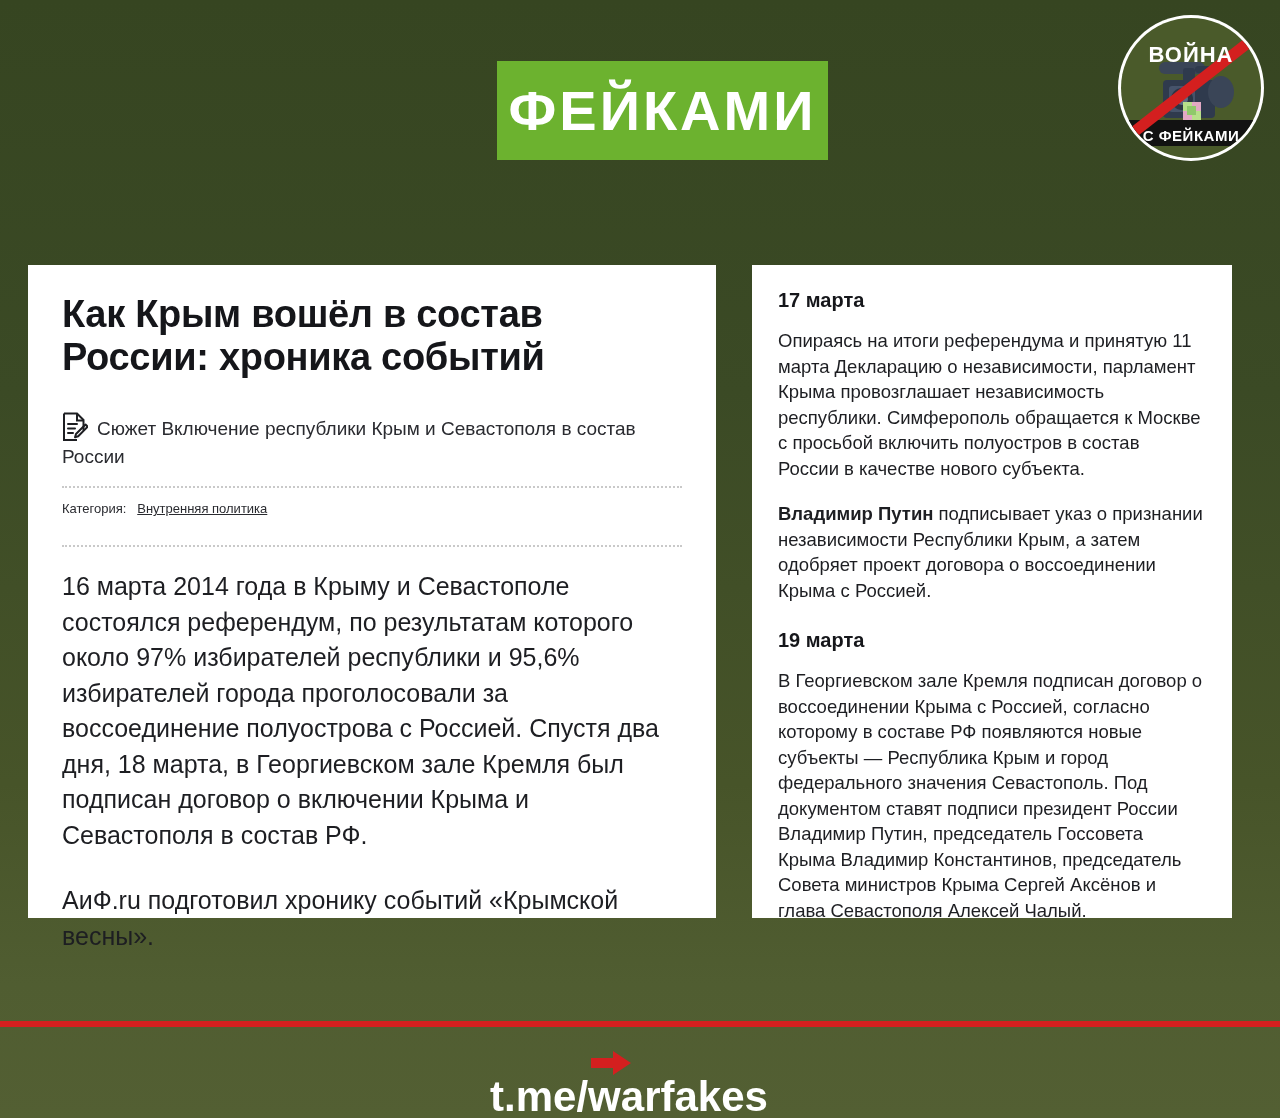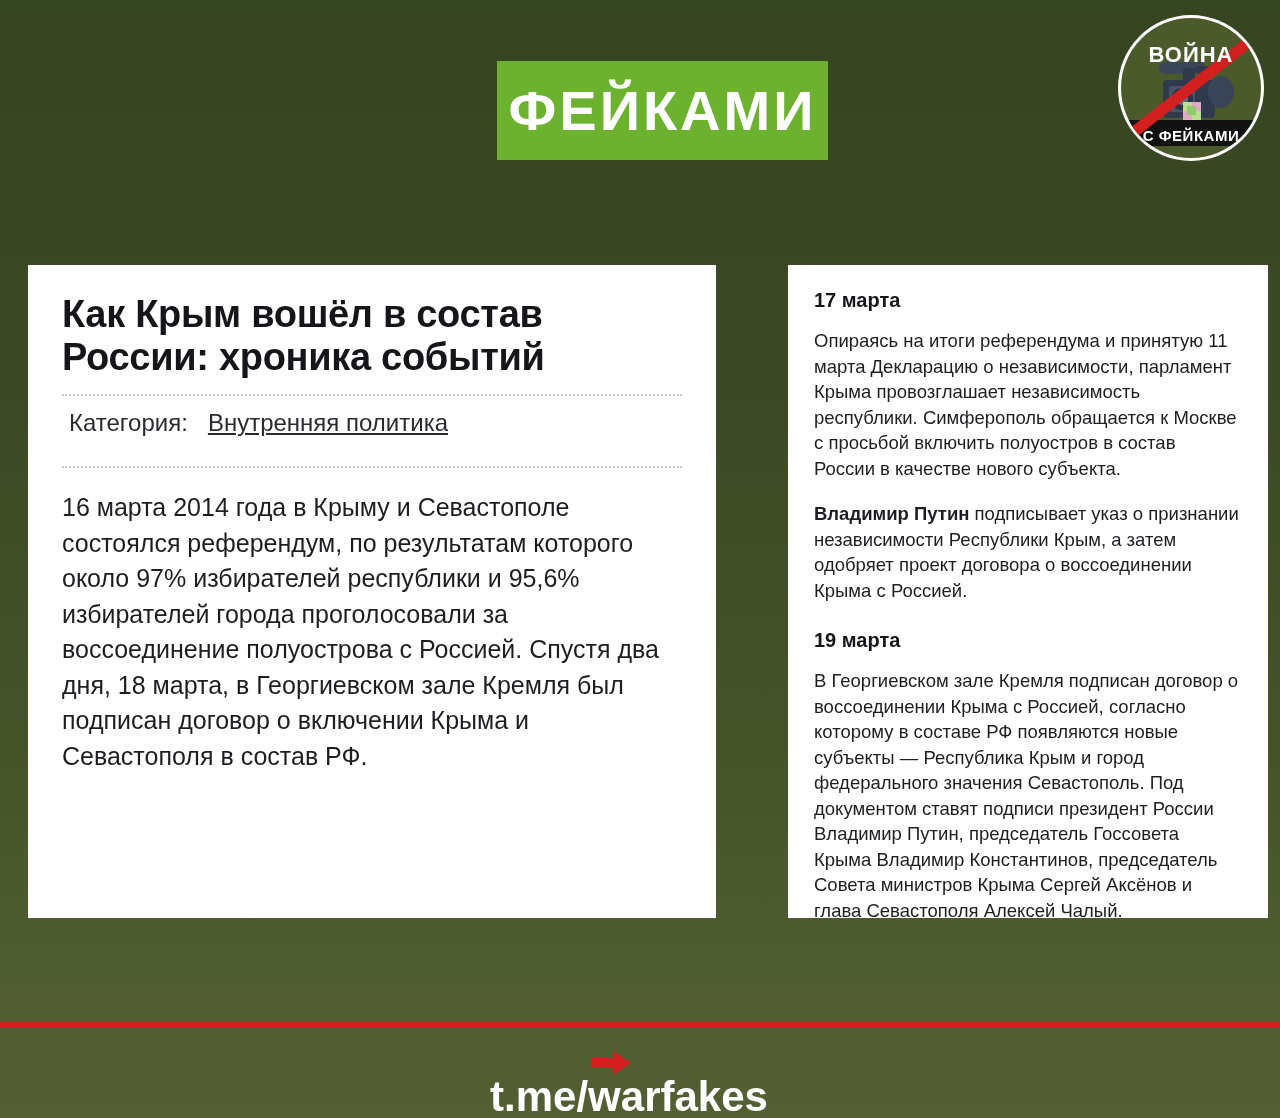--- a/index.html
+++ b/index.html
@@ -61,21 +61,21 @@
     box-sizing: border-box;
   }
   .card-left {
     left: 28px;
     top: 265px;
     width: 688px;
     height: 653px;
     padding: 28px 34px 20px 34px;
   }
   .card-right {
-    left: 788px;
+    left: 752px;
     top: 265px;
     width: 480px;
     height: 653px;
     padding: 24px 28px 18px 26px;
   }
 
   .headline {
     margin: 0;
     font-size: 38px;
     line-height: 1.12;
@@ -99,24 +99,23 @@
   }
   .doc-icon svg { display:block; }
 
   .divider {
     margin-top: 16px;
     height: 0;
     border-top: 2px dotted #c9c9c9;
   }
 
   .category-row {
-    font-size: 24px;
+    font-size: 13px;
     color: #2a2b30;
     padding: 13px 0 13px 0;
-    margin-left: 7px;
   }
   .category-link {
     text-decoration: underline;
     color: #2a2b30;
   }
 
   .body-text {
     margin-top: 22px;
     font-size: 25px;
     line-height: 1.42;
@@ -229,33 +228,45 @@
       </g>
       <text x="74" y="48" text-anchor="middle" font-family="Liberation Sans, DejaVu Sans, sans-serif" font-size="22" font-weight="bold" fill="#ffffff" letter-spacing="1">ВОЙНА</text>
       <text x="74" y="127" text-anchor="middle" font-family="Liberation Sans, DejaVu Sans, sans-serif" font-size="15" font-weight="bold" fill="#ffffff" letter-spacing="0.5">С ФЕЙКАМИ</text>
     </svg>
   </div>
 
   <div class="card card-left">
 
     <h1 class="headline">Как Крым вошёл в состав России: хроника событий</h1>
 
+    <div class="meta-row">
+      <span class="doc-icon">
+        <svg width="26" height="30" viewBox="0 0 26 30" xmlns="http://www.w3.org/2000/svg">
+          <path d="M2 1.5 h13 l6.5 6.5 v10.5" fill="none" stroke="#1d1e22" stroke-width="2"></path>
+          <path d="M2 1.5 v26.5 h13" fill="none" stroke="#1d1e22" stroke-width="2"></path>
+          <path d="M15 1.5 v7 h6.5" fill="none" stroke="#1d1e22" stroke-width="2"></path>
+          <path d="M6 12 h9 M6 16.5 h7 M6 21 h5" stroke="#1d1e22" stroke-width="2" stroke-linecap="round"></path>
+          <path d="M23.5 12.5 l2.2 2.2 -9.5 9.5 -3.2 1 1 -3.2 z" fill="none" stroke="#1d1e22" stroke-width="2" stroke-linejoin="round"></path>
+        </svg>
+      </span><span>Сюжет Включение республики Крым и Севастополя в состав России</span>
+    </div>
 
     <div class="divider"></div>
 
     <div class="category-row">
       <span>Категория:</span>
       &nbsp;
       <a class="category-link" href="#">Внутренняя политика</a>
     </div>
 
     <div class="divider"></div>
 
     <div class="body-text">
       <p>16 марта 2014 года в Крыму и Севастополе состоялся референдум, по результатам которого около 97% избирателей республики и 95,6% избирателей города проголосовали за воссоединение полуострова с Россией. Спустя два дня, 18 марта, в Георгиевском зале Кремля был подписан договор о включении Крыма и Севастополя в состав РФ.</p>
+      <p>АиФ.ru подготовил хронику событий «Крымской весны».</p>
     </div>
   </div>
 
   <div class="card card-right">
 
     <h2 class="date-head">17 марта</h2>
 
     <p class="chron-para">Опираясь на итоги референдума и принятую 11 марта Декларацию о независимости, парламент Крыма провозглашает независимость республики. Симферополь обращается к Москве с просьбой включить полуостров в состав России в качестве нового субъекта.</p>
 
     <p class="chron-para"><b>Владимир Путин</b><span> подписывает указ о признании независимости Республики Крым, а затем одобряет проект договора о воссоединении Крыма с Россией.</span></p>

